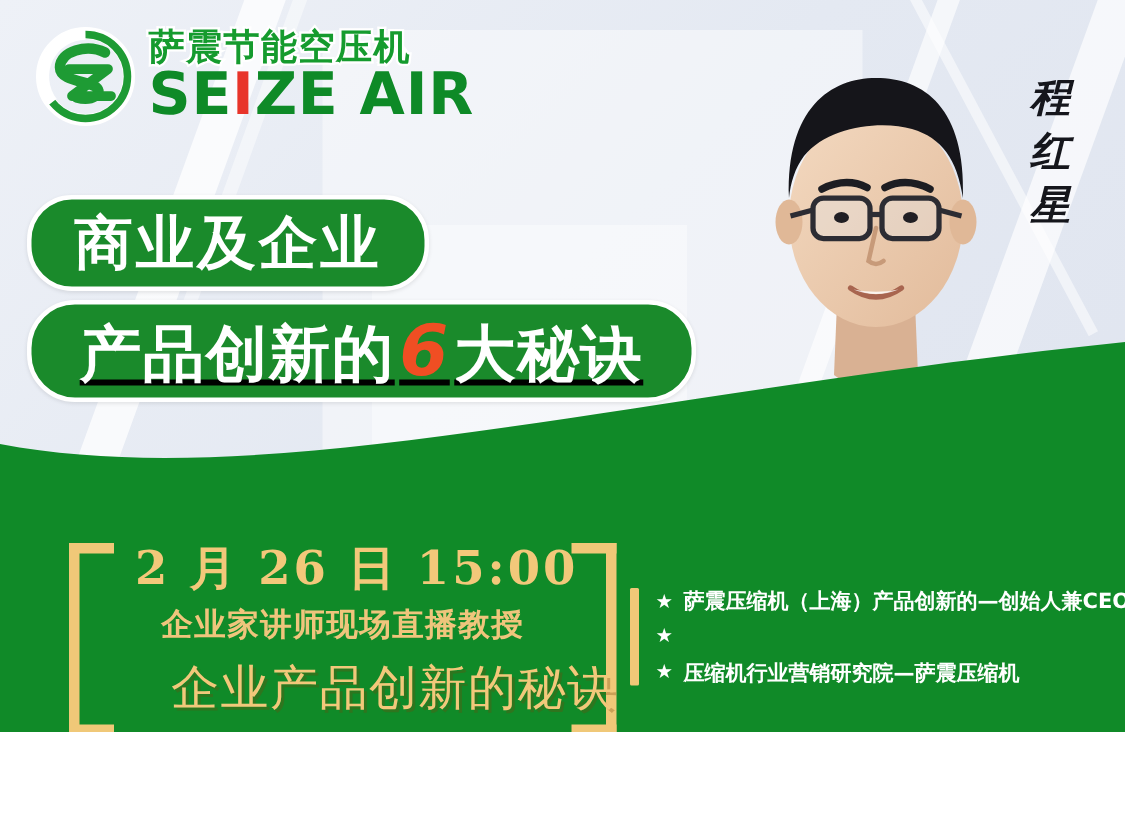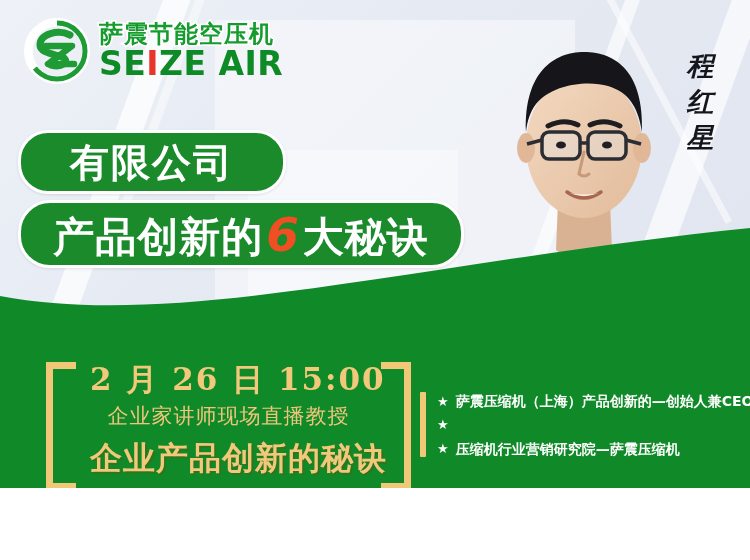--- a/index.html
+++ b/index.html
@@ -36,33 +36,33 @@
   
   .logo{position:absolute;left:24px;top:18px;display:flex;align-items:center;gap:9px;}
   .logo-mark{width:66px;height:66px;position:relative;flex:none;}
   .logo-text{display:flex;flex-direction:column;justify-content:center;gap:1px;}
   .logo-cn{
     font-size:24px;font-weight:bold;color:#159B2E;letter-spacing:1px;line-height:1;
     -webkit-text-stroke:3px #fff;paint-order:stroke fill;
     font-family:"DejaVu Sans","Liberation Sans",sans-serif;
   }
   .logo-en{
-    font-size:33px;font-weight:bold;line-height:1;letter-spacing:.5px;
+    font-size:39px;font-weight:bold;line-height:1;letter-spacing:.5px;
     color:#0E8A27;font-family:"DejaVu Sans","Liberation Sans",sans-serif;
   }
   .logo-en .red{color:#E8342A;}
 
   
   .pill{
     position:absolute;background:#1A8A2B;border:3px solid #ffffff;
     display:flex;align-items:center;justify-content:center;
     box-shadow:0 1px 3px rgba(0,0,0,.10);
   }
   .pill1{left:18px;top:130px;width:262px;height:58px;border-radius:30px;}
-  .pill2{left:18px;top:200px;width:440px;height:62px;border-radius:32px;}
+  .pill2{left:18px;top:200px;width:440px;height:62px;border-radius:32px;text-decoration:underline;}
   .pill-text{
     color:#ffffff;font-weight:bold;white-space:nowrap;line-height:1;
     font-family:"DejaVu Sans","Liberation Sans",sans-serif;
   }
   .pill1 .pill-text{font-size:39px;letter-spacing:2px;}
   .pill2 .pill-text{font-size:41px;letter-spacing:1px;}
   .pill2 .num{color:#F04E23;font-size:47px;font-style:italic;font-weight:bold;padding:0 3px;}
 
   
   .portrait{position:absolute;left:432px;top:22px;width:300px;height:500px;}
@@ -91,28 +91,29 @@
   .brk-r .v{right:0;top:0;bottom:0;}
 
   .ll-inner{position:absolute;left:44px;right:44px;top:0;text-align:center;}
   .date{
     font-family:"DejaVu Serif","Liberation Serif",serif;
     font-size:31px;font-weight:bold;color:#F2C87A;letter-spacing:2px;
     line-height:1.1;margin-top:2px;white-space:nowrap;
   }
   .sub{
     font-family:"DejaVu Sans","Liberation Sans",sans-serif;
-    font-size:21px;font-weight:normal;color:#EEC border;color:#EFC57C;
+    font-size:21px;font-weight:bold;color:#EEC border;color:#EFC57C;
     letter-spacing:1px;margin-top:6px;white-space:nowrap;
   }
   .big{
     font-family:"DejaVu Sans","Liberation Sans",sans-serif;
-    font-size:32px;font-weight:bold;color:#F2C87A;letter-spacing:1px;
+    font-size:32px;font-weight:normal;color:#F2C87A;letter-spacing:1px;
     margin-top:7px;white-space:nowrap;
     text-shadow:2px 2px 0 rgba(120,70,10,.30);
+    margin-left:24px;
   }
 
   
   .creds{position:absolute;left:420px;top:392px;display:flex;gap:11px;}
   .creds-bar{width:6px;background:#F0C878;border-radius:1px;}
   .creds-list{display:flex;flex-direction:column;gap:9px;padding-top:2px;}
   .cred{
     display:flex;align-items:center;gap:7px;color:#ffffff;
     font-size:14px;font-weight:bold;white-space:nowrap;line-height:1.1;
     font-family:"DejaVu Sans","Liberation Sans",sans-serif;
@@ -234,21 +235,21 @@
       <path d="M46 17 C34 11 16 16 16 27 C16 36 34 36 40 40 C45 44 38 50 27 47" fill="none" stroke="#1E9B34" stroke-width="7" stroke-linecap="round"></path>
       <path d="M22 28 L48 28 L24 46 L50 46" fill="none" stroke="#1E9B34" stroke-width="6.5" stroke-linecap="round" stroke-linejoin="round"></path>
     </svg>
     <div class="logo-text">
       <div class="logo-cn">萨震节能空压机</div>
       <div class="logo-en"><span>SE</span><span class="red">I</span><span>ZE AIR</span></div>
     </div>
   </div>
 
   <div class="pill pill1">
-    <span class="pill-text">有限公司</span>
+    <span class="pill-text">商业及企业</span>
   </div>
   <div class="pill pill2">
     <span class="pill-text"><span>产品创新的</span><span class="num">6</span><span>大秘诀</span></span>
   </div>
 
   <div class="vname">
     <span>程</span>
     <span>红</span>
     <span>星</span>
   </div>

